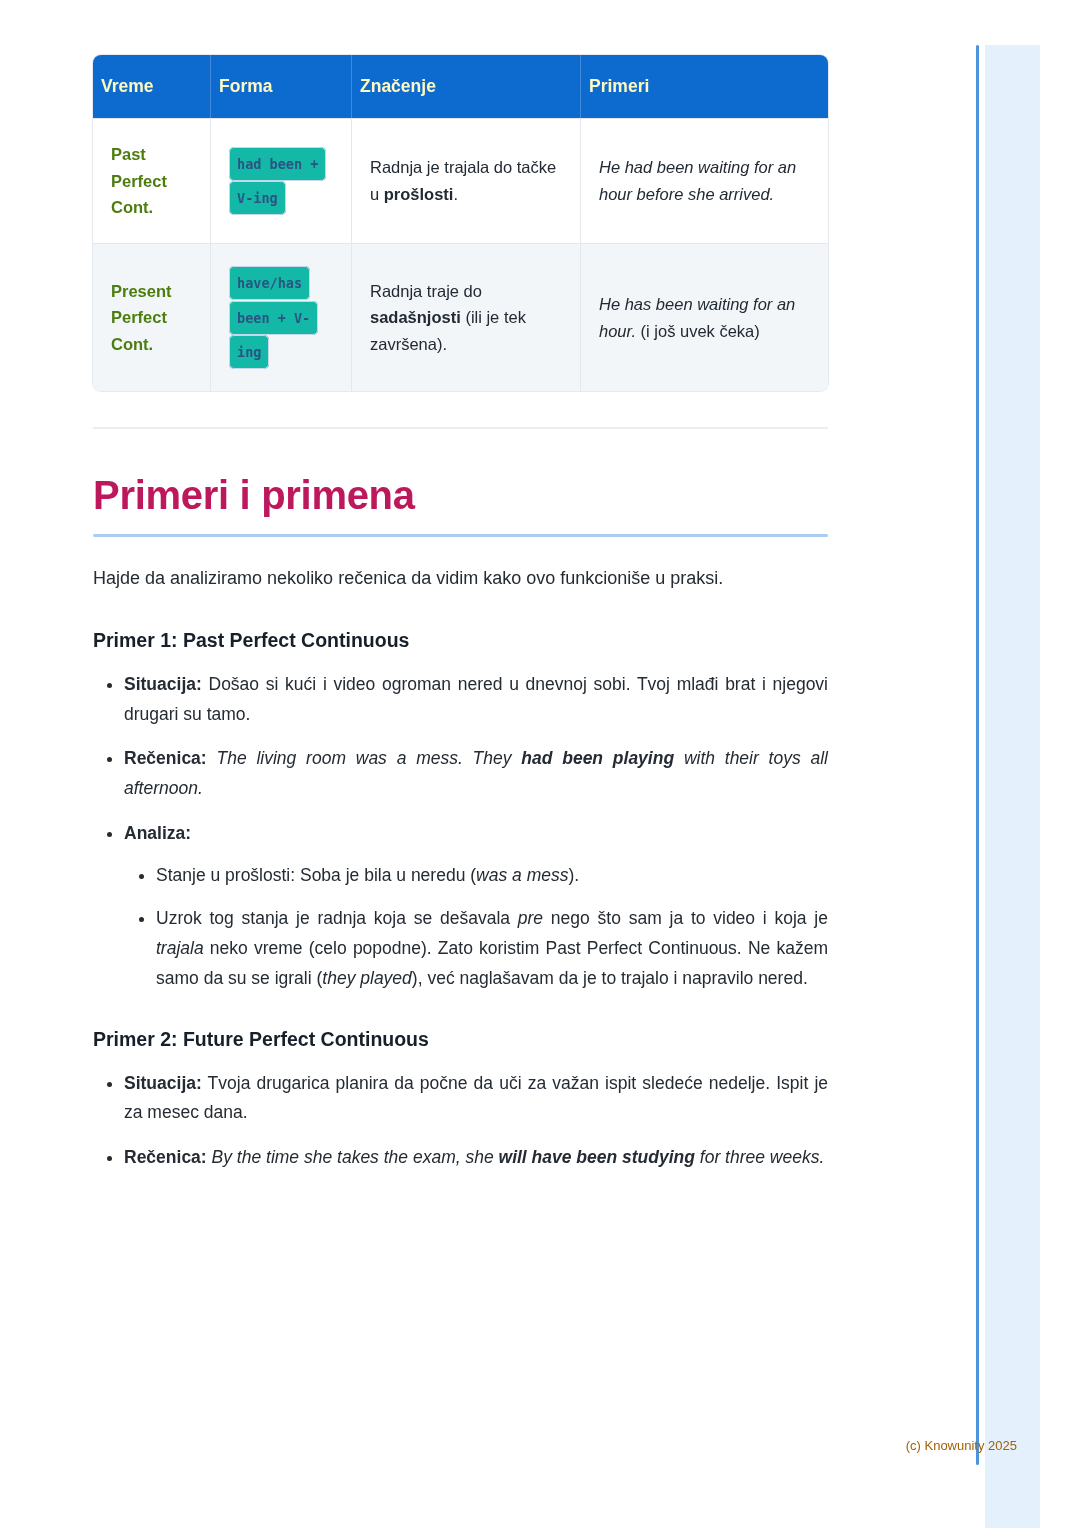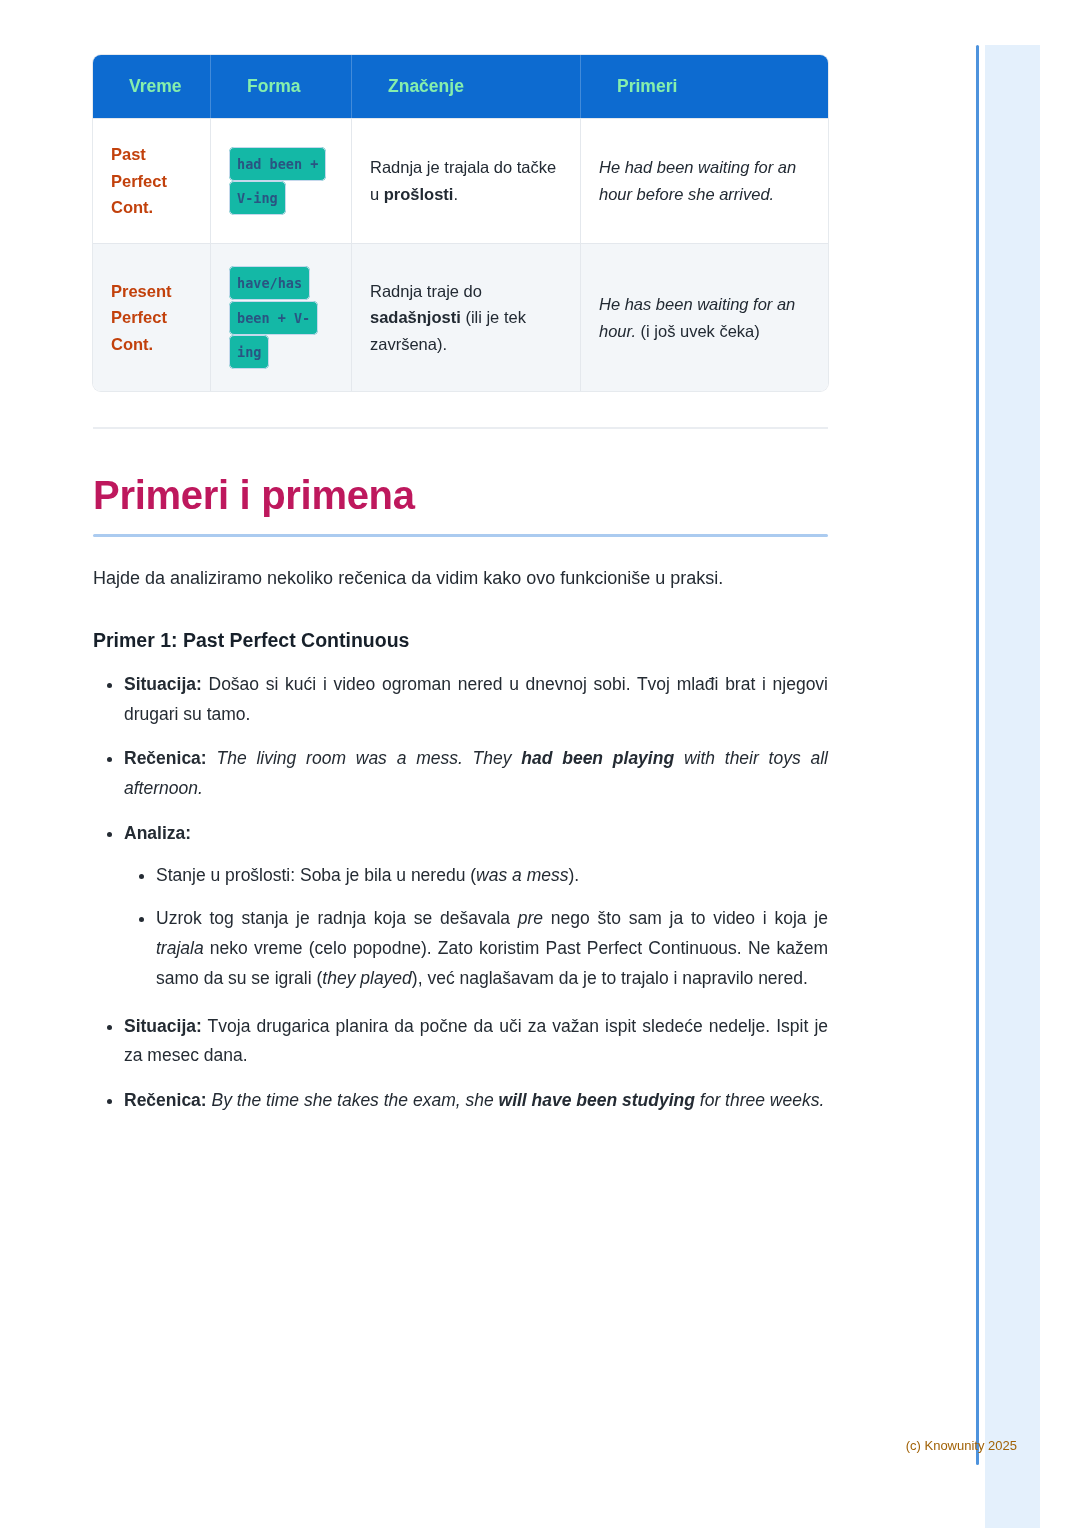--- a/index.html
+++ b/index.html
@@ -8,31 +8,31 @@
     width:1080px; height:1528px; position:relative; overflow:hidden;
     font-family:"Liberation Sans", sans-serif; color:#242b33;
   }
   .content { position:absolute; left:93px; top:55px; width:735px; }
 
   
   .tbl-wrap { border-radius:8px; overflow:hidden; box-shadow:0 0 0 1px #e6eaee; }
   table { border-collapse:separate; border-spacing:0; width:735px; table-layout:fixed; }
   col.c1{width:117px;} col.c2{width:141px;} col.c3{width:229px;} col.c4{width:248px;}
   th {
-    background:#0d6bd0; color:#86efac; text-align:left; vertical-align:middle;
-    font-size:17.5px; font-weight:700; padding:21px 36px;
+    background:#0d6bd0; color:#fef9c3; text-align:left; vertical-align:middle;
+    font-size:17.5px; font-weight:700; padding:21px 8px;
   }
   th + th { border-left:1px solid rgba(255,255,255,0.22); }
   td {
     padding:22px 18px; font-size:16.5px; line-height:1.62; vertical-align:middle;
     border-top:1px solid #e4e8ed; background:#ffffff; color:#222a33;
   }
   td + td { border-left:1px solid #e4e8ed; }
   tbody tr.alt td { background:#f3f6f9; }
-  td.vreme { font-weight:700; color:#c2410c; }
+  td.vreme { font-weight:700; color:#4d7c0f; }
   .code {
     font-family:"DejaVu Sans Mono", monospace; font-size:13.5px; font-weight:700;
     color:#2a5482; background:#14b8a6; border:1px solid #c6d8ec; border-radius:5px;
     padding:8px 7px; line-height:2.55;
     box-decoration-break:clone; -webkit-box-decoration-break:clone;
   }
 
   
   .b { font-weight:700; }
   .i { font-style:italic; }
@@ -108,20 +108,21 @@
     <li><span class="b">Rečenica:</span><span> </span><span class="i">The living room was a mess. They </span><span class="b i">had been playing</span><span class="i"> with their toys all afternoon.</span></li>
     <li>
       <span><span class="b">Analiza:</span></span>
       <ul class="l2">
         <li><span>Stanje u prošlosti: Soba je bila u neredu (</span><span class="i">was a mess</span><span>).</span></li>
         <li><span>Uzrok tog stanja je radnja koja se dešavala </span><span class="i">pre</span><span> nego što sam ja to video i koja je </span><span class="i">trajala</span><span> neko vreme (celo popodne). Zato koristim Past Perfect Continuous. Ne kažem samo da su se igrali (</span><span class="i">they played</span><span>), već naglašavam da je to trajalo i napravilo nered.</span></li>
       </ul>
     </li>
   </ul>
 
+  <h2>Primer 2: Future Perfect Continuous</h2>
   <ul class="l1">
     <li><span class="b">Situacija:</span><span> Tvoja drugarica planira da počne da uči za važan ispit sledeće nedelje. Ispit je za mesec dana.</span></li>
     <li><span class="b">Rečenica:</span><span> </span><span class="i">By the time she takes the exam, she </span><span class="b i">will have been studying</span><span class="i"> for three weeks.</span></li>
   </ul>
 
 </div>
 
 <div class="edge-strip"></div>
 <div class="scroll-line"></div>
 

